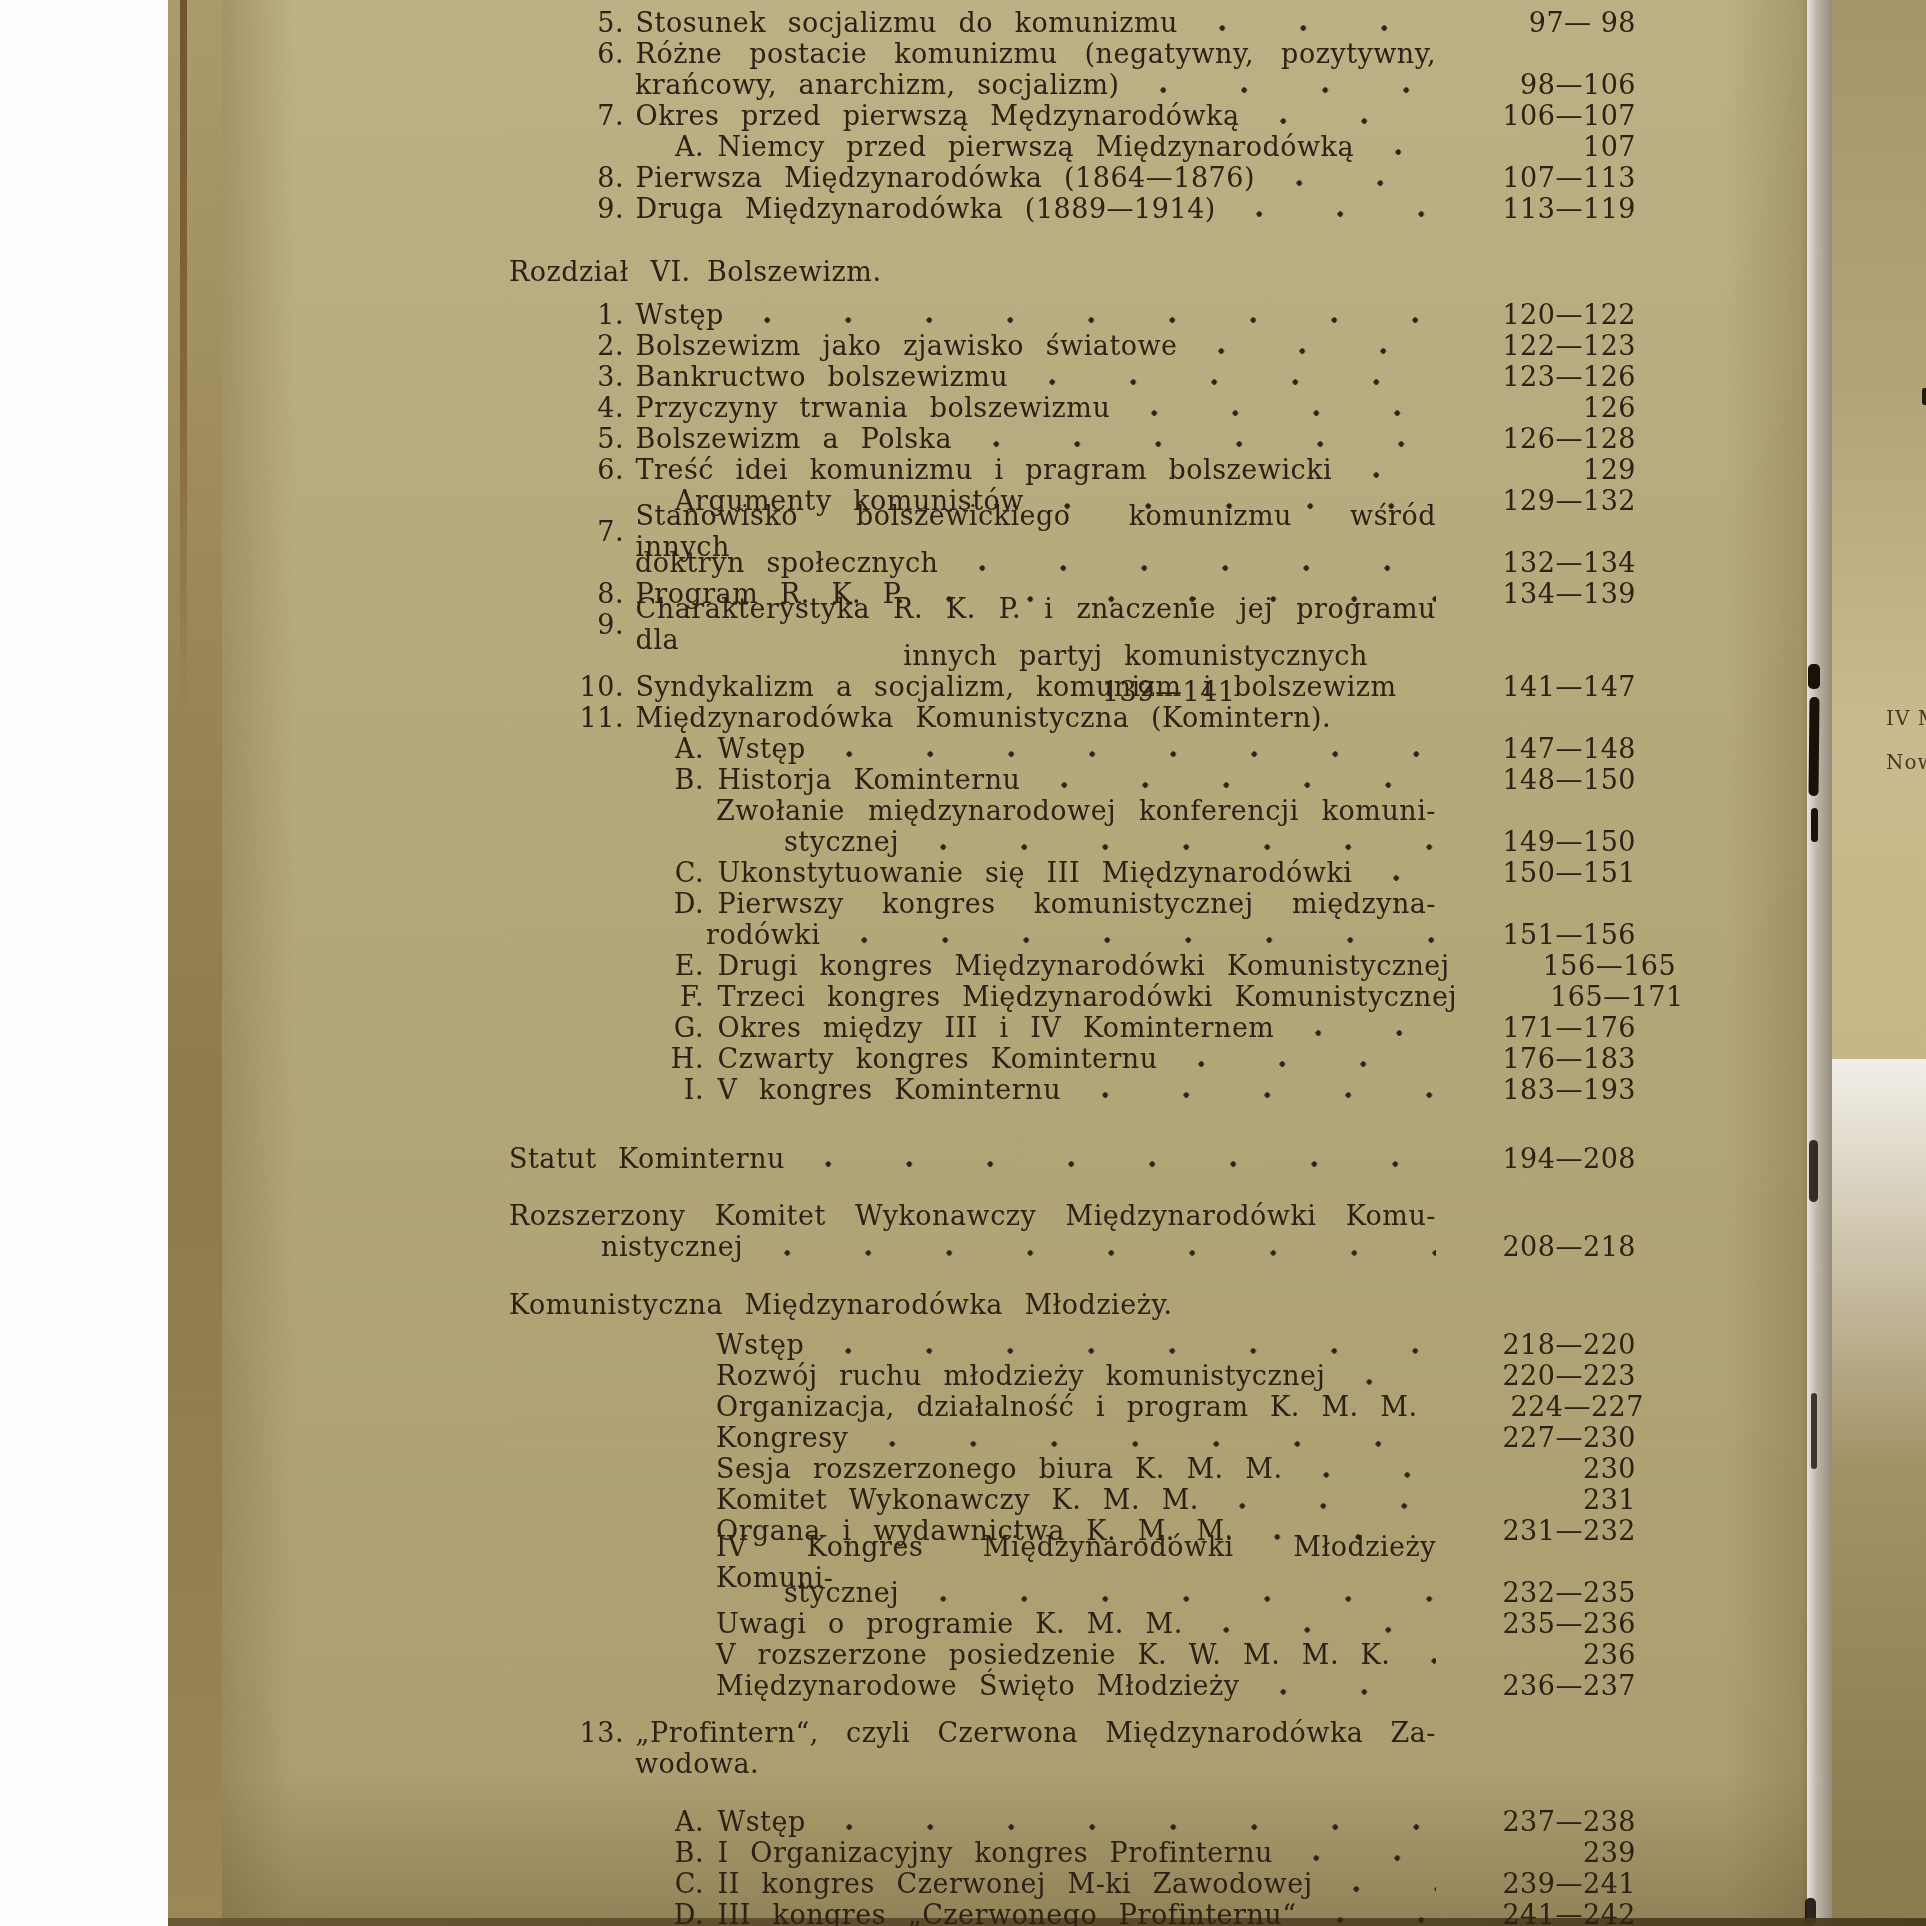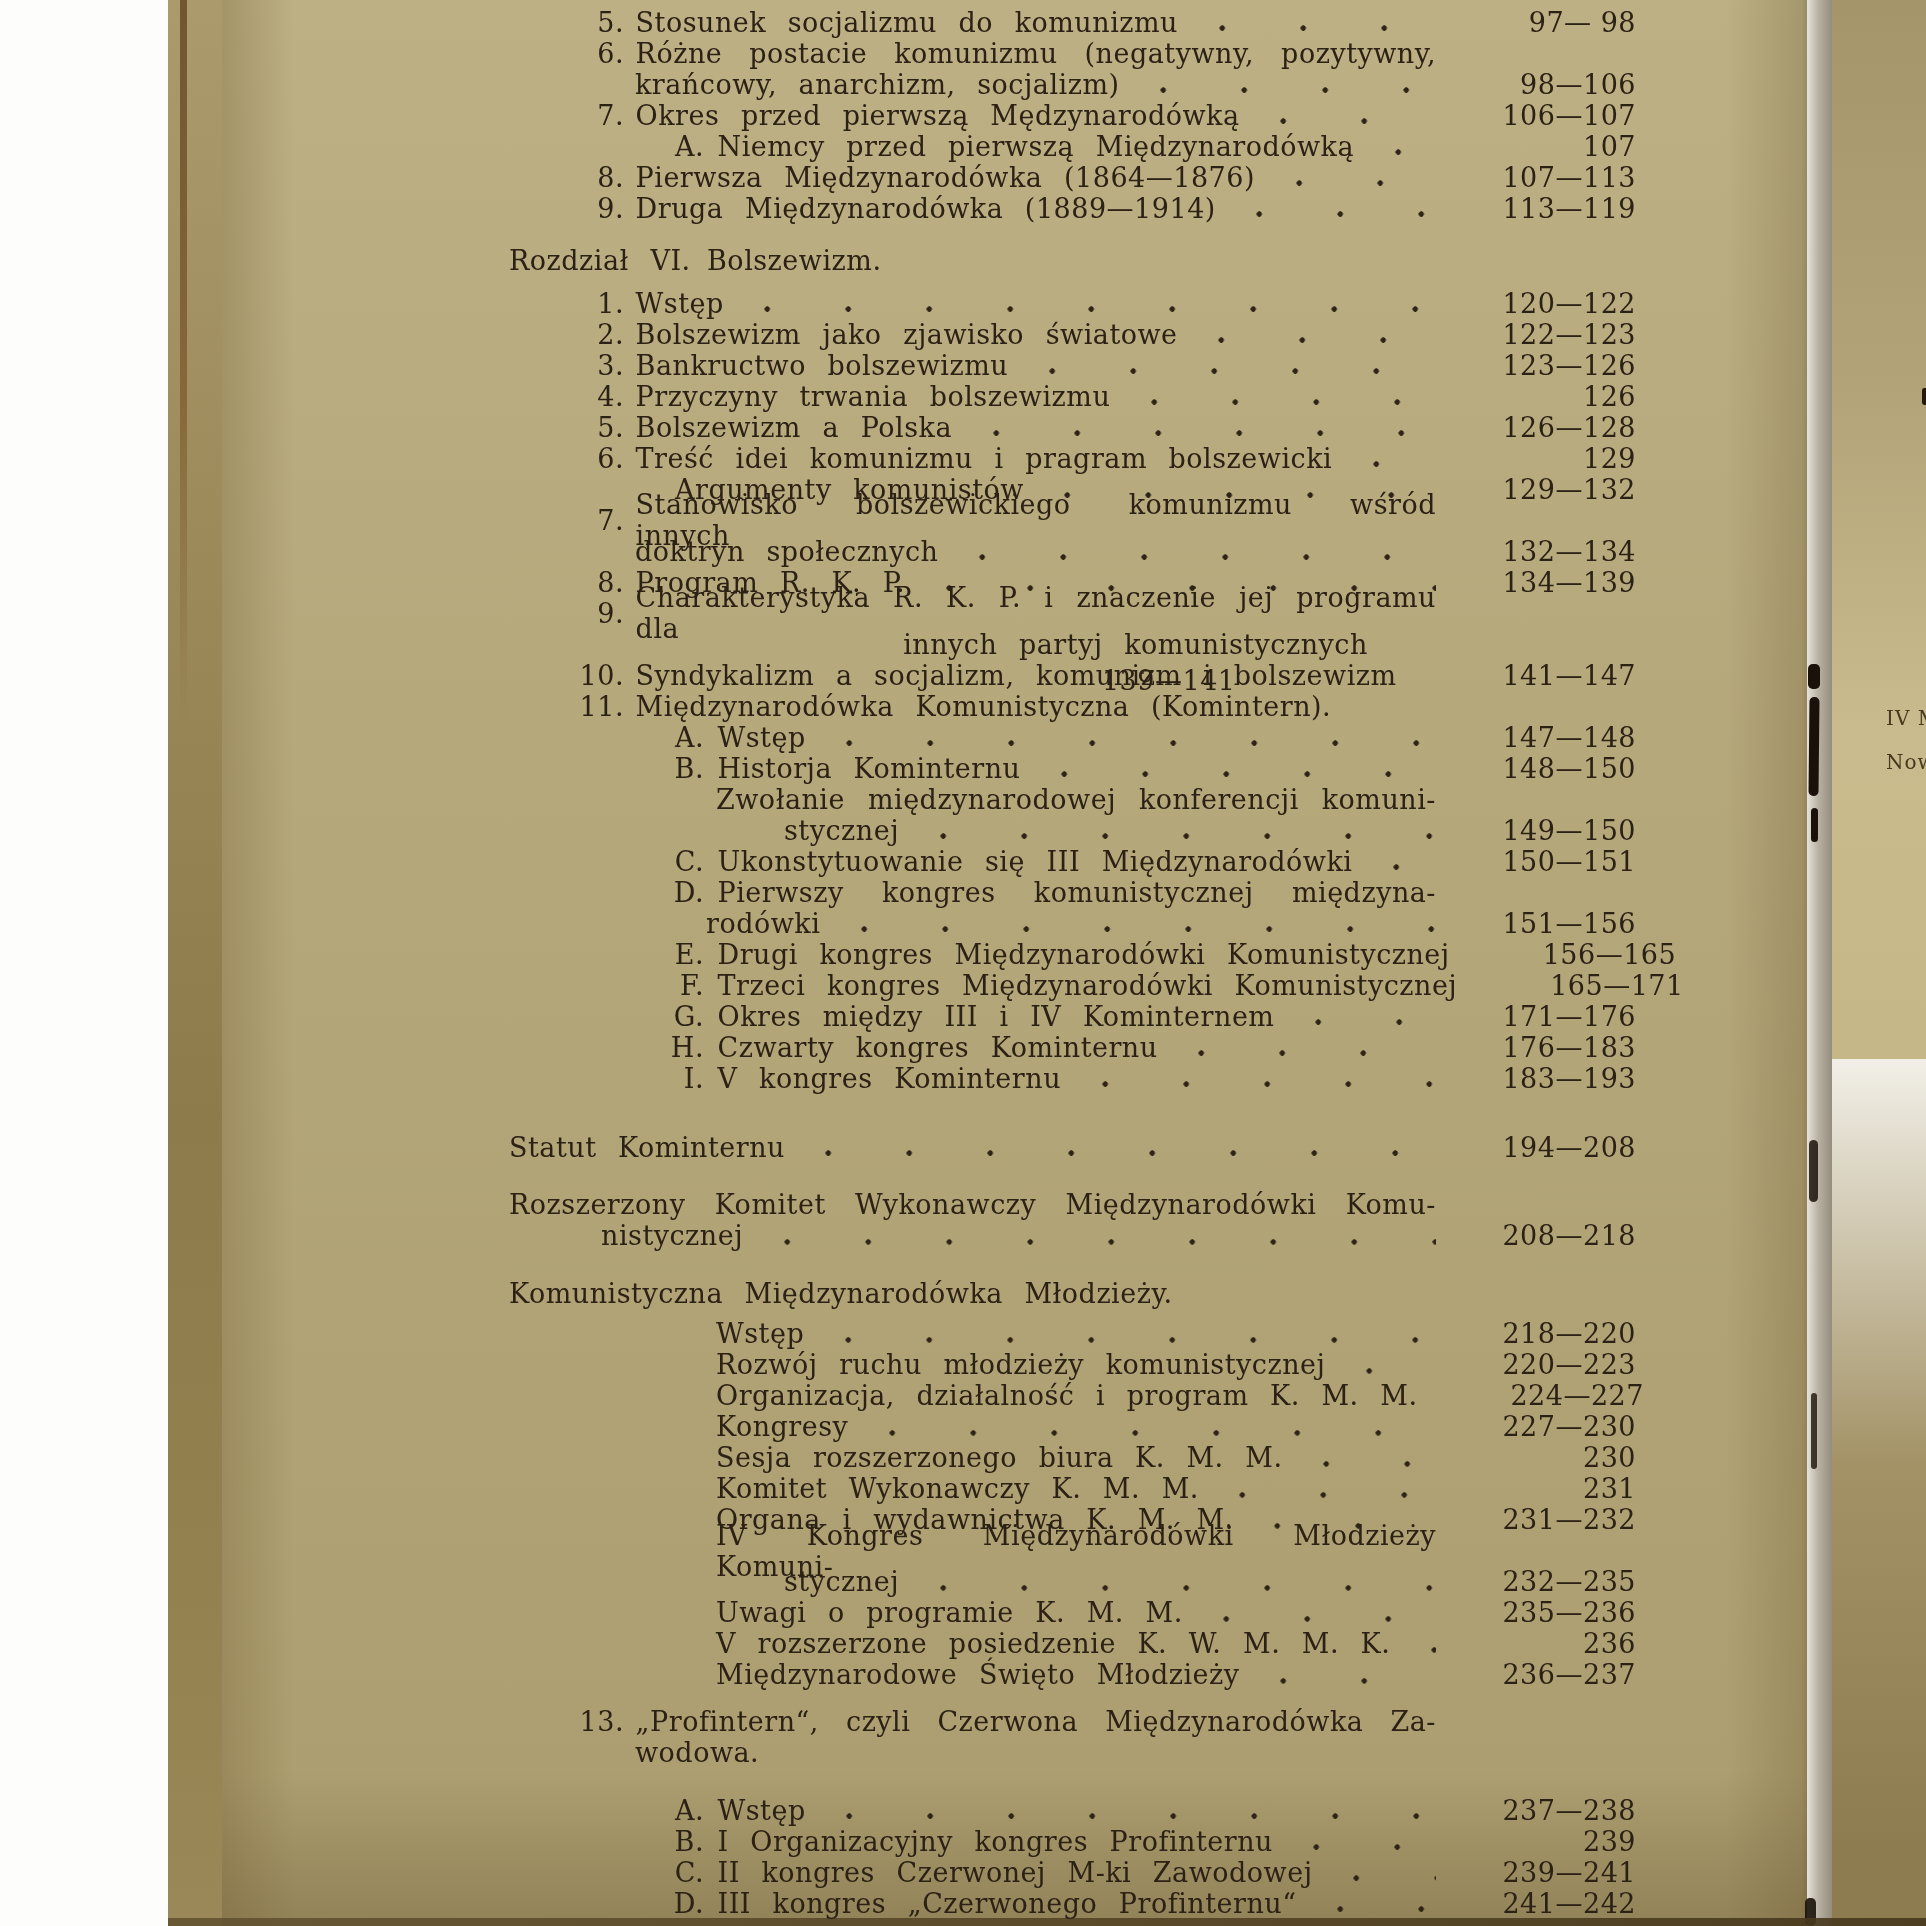--- a/index.html
+++ b/index.html
@@ -128,21 +128,21 @@
       <span class="t">Pierwsza Międzynarodówka (1864—1876)</span>
       <span class="leader"></span>
       <span class="pg">107—113</span>
     </div>
     <div class="row" style="padding-left: 67px;">
       <span class="pre p1">9.</span>
       <span class="t">Druga Międzynarodówka (1889—1914)</span>
       <span class="leader"></span>
       <span class="pg">113—119</span>
     </div>
-    <div class="row" style="padding-left: 0px; margin-top: 21px;">
+    <div class="row" style="padding-left: 0px; margin-top: 32px;">
       <span class="pre p0">Rozdział VI.</span>
       <span class="t">Bolszewizm.</span>
     </div>
     <div class="row" style="padding-left: 67px; margin-top: 12px;">
       <span class="pre p1">1.</span>
       <span class="t">Wstęp</span>
       <span class="leader"></span>
       <span class="pg">120—122</span>
     </div>
     <div class="row" style="padding-left: 67px;">

